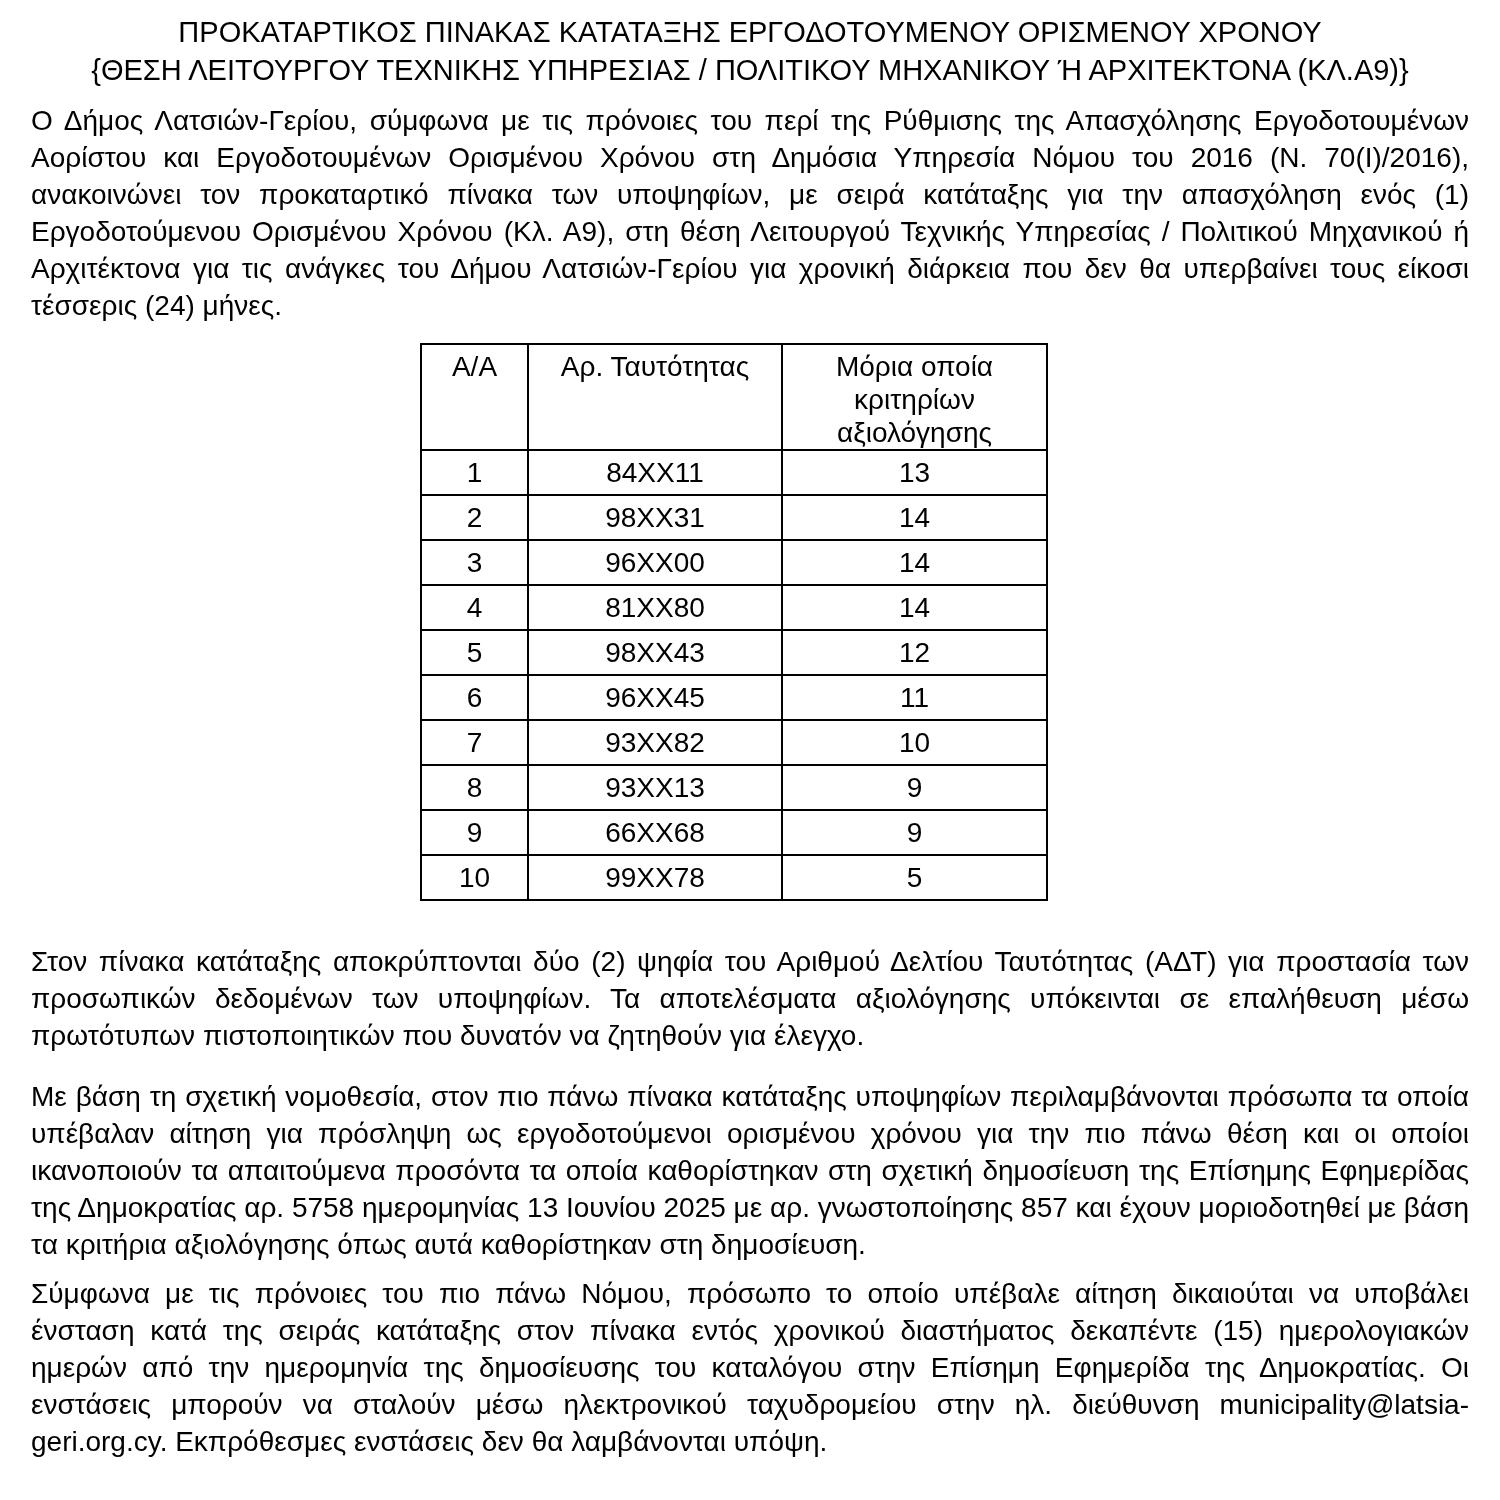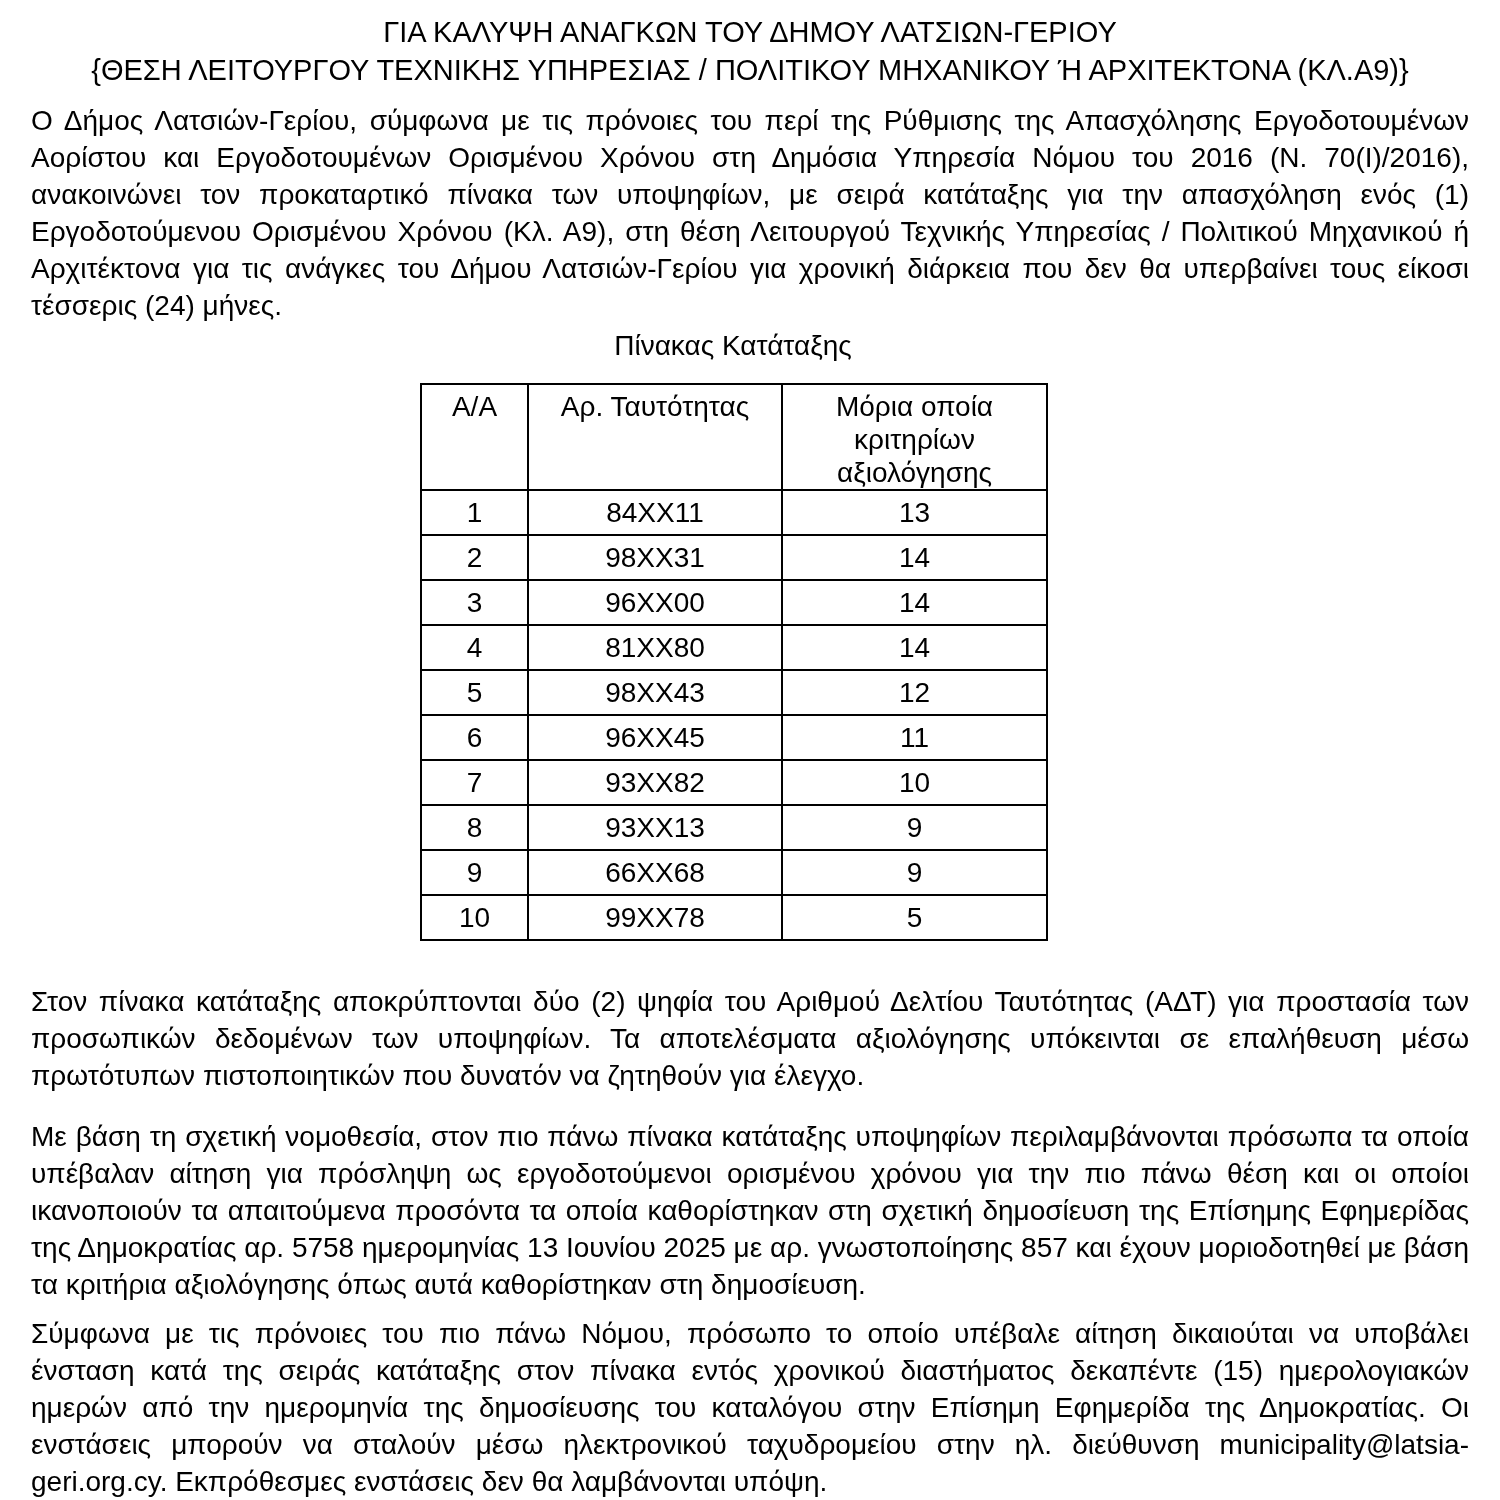--- a/index.html
+++ b/index.html
@@ -65,27 +65,26 @@
   .p-privacy { margin-top: 8px; }
   .p-legal   { margin-top: 24px; }
   .p-object  { margin-top: 12px; }
 </style>
 </head>
 <body>
 
 <div class="page">
 
   <div class="title-block">
-    <div>ΓΙΑ ΚΑΛΥΨΗ ΑΝΑΓΚΩΝ ΤΟΥ ΔΗΜΟΥ ΛΑΤΣΙΩΝ-ΓΕΡΙΟΥ</div>
+    <div>ΠΡΟΚΑΤΑΡΤΙΚΟΣ ΠΙΝΑΚΑΣ ΚΑΤΑΤΑΞΗΣ ΕΡΓΟΔΟΤΟΥΜΕΝΟΥ ΟΡΙΣΜΕΝΟΥ ΧΡΟΝΟΥ</div>
     <div>{ΘΕΣΗ ΛΕΙΤΟΥΡΓΟΥ ΤΕΧΝΙΚΗΣ ΥΠΗΡΕΣΙΑΣ / ΠΟΛΙΤΙΚΟΥ ΜΗΧΑΝΙΚΟΥ Ή ΑΡΧΙΤΕΚΤΟΝΑ (ΚΛ.Α9)}</div>
   </div>
 
   <p class="para">Ο Δήμος Λατσιών-Γερίου, σύμφωνα με τις πρόνοιες του περί της Ρύθμισης της Απασχόλησης Εργοδοτουμένων Αορίστου και Εργοδοτουμένων Ορισμένου Χρόνου στη Δημόσια Υπηρεσία Νόμου του 2016 (Ν. 70(Ι)/2016), ανακοινώνει τον προκαταρτικό πίνακα των υποψηφίων, με σειρά κατάταξης για την απασχόληση ενός (1) Εργοδοτούμενου Ορισμένου Χρόνου (Κλ. Α9), στη θέση Λειτουργού Τεχνικής Υπηρεσίας / Πολιτικού Μηχανικού ή Αρχιτέκτονα για τις ανάγκες του Δήμου Λατσιών-Γερίου για χρονική διάρκεια που δεν θα υπερβαίνει τους είκοσι τέσσερις (24) μήνες.</p>
 
-  <div class="table-caption">Πίνακας Κατάταξης</div>
 
   <table class="ranking-table">
     <colgroup>
       <col style="width:107px">
       <col style="width:254px">
       <col style="width:265px">
     </colgroup>
     <thead>
       <tr>
         <th>Α/Α</th>

